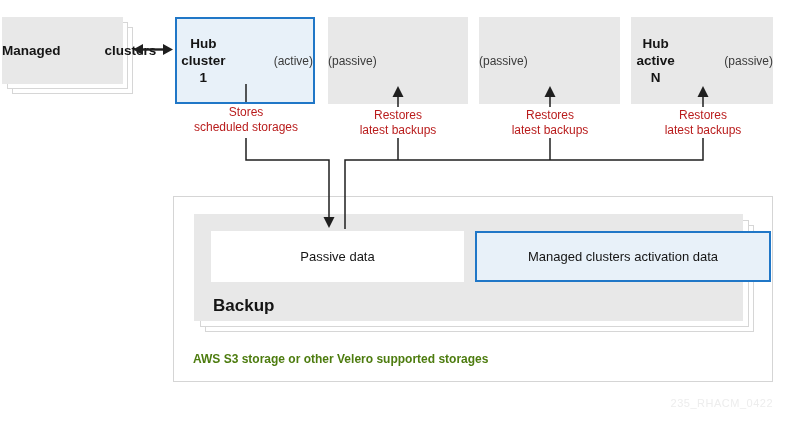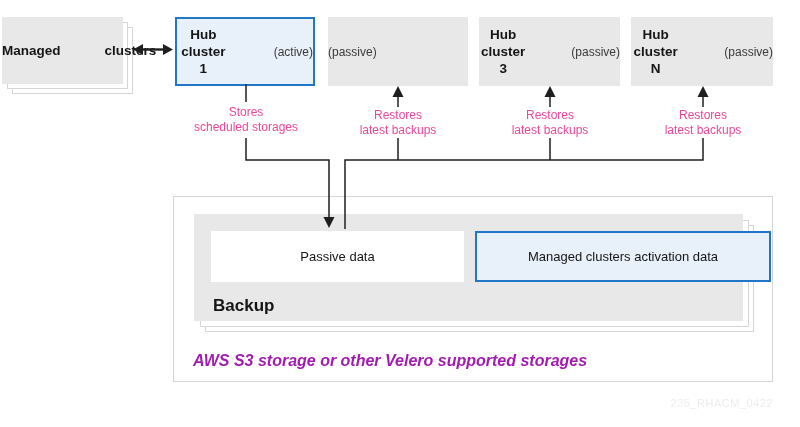--- a/index.html
+++ b/index.html
@@ -23,37 +23,37 @@
   .stack-sheet{position:absolute;inset:0;background:#fff;border:1px solid var(--sheet-border);}
   .stack-wrap .main-box{position:absolute;inset:0;}
 
   
   .node-box{display:flex;flex-direction:row;align-items:center;justify-content:space-between;text-align:center;gap:44px;}
   .gray-box{background:var(--box-gray);}
   .active-box{background:var(--accent-blue-fill);border:2px solid var(--accent-blue);}
   .node-title{font-weight:bold;font-size:13.5px;line-height:17px;color:var(--text-dark);}
   .node-sub{font-size:12px;line-height:16px;color:var(--text-muted);}
 
-  .hub{position:absolute;top:17px;height:69px;}
+  .hub{position:absolute;top:17px;height:87px;}
 
   
-  .flow-label{position:absolute;width:130px;text-align:center;font-size:12px;line-height:14.5px;color:#ec4899;}
+  .flow-label{position:absolute;width:130px;text-align:center;font-size:12px;line-height:14.5px;color:#b91c1c;}
 
   
   .connectors{position:absolute;left:0;top:0;width:800px;height:427px;pointer-events:none;z-index:4;}
 
   
   .storage-outer{position:absolute;left:173px;top:196px;width:600px;height:186px;background:#fff;border:1px solid var(--outer-border);}
   .backup-wrap{position:absolute;left:20px;top:17px;width:549px;height:107px;}
   .backup-box{background:var(--box-gray);}
   .backup-label{position:absolute;left:19px;top:82px;font-weight:bold;font-size:17px;color:var(--text-dark);}
   .data-box{position:absolute;top:17px;height:51px;display:flex;align-items:center;justify-content:center;font-size:13px;color:var(--text-dark);text-align:center;}
   .passive-box{left:17px;width:253px;background:#fff;}
   .activation-box{left:281px;width:296px;background:var(--accent-blue-fill);border:2px solid var(--accent-blue);}
-  .storage-caption{position:absolute;left:19px;top:155px;font-weight:bold;font-size:16px;color:#a21caf;font-style:italic;}
+  .storage-caption{position:absolute;left:19px;top:155px;font-weight:bold;font-size:12px;color:#4d7c0f;}
 
   .watermark{position:absolute;right:27px;top:397px;font-size:11px;letter-spacing:0.5px;color:var(--watermark-color);}
 </style>
 </head>
 <body>
 
 <div class="canvas">
 
   <div class="stack-wrap" style="left:2px;top:17px;width:121px;height:67px;">
     <div class="stack-sheet" style="transform:translate(10px,10px);"></div>
@@ -65,25 +65,24 @@
   </div>
 
   <div class="hub node-box active-box" style="left:175px;width:140px;">
     <div class="node-title">Hub cluster 1</div>
     <div class="node-sub">(active)</div>
   </div>
   <div class="hub node-box gray-box" style="left:328px;width:140px;">
     <div class="node-sub">(passive)</div>
   </div>
   <div class="hub node-box gray-box" style="left:479px;width:141px;">
-    <div class="node-title">Hub cluster 3</div>
     <div class="node-sub">(passive)</div>
   </div>
   <div class="hub node-box gray-box" style="left:631px;width:142px;">
-    <div class="node-title">Hub cluster N</div>
+    <div class="node-title">Hub active N</div>
     <div class="node-sub">(passive)</div>
   </div>
 
   <div class="flow-label" style="left:181px;top:105px;">
     <div>Stores</div>
     <div>scheduled storages</div>
   </div>
   <div class="flow-label" style="left:333px;top:108px;">
     <div>Restores</div>
     <div>latest backups</div>

